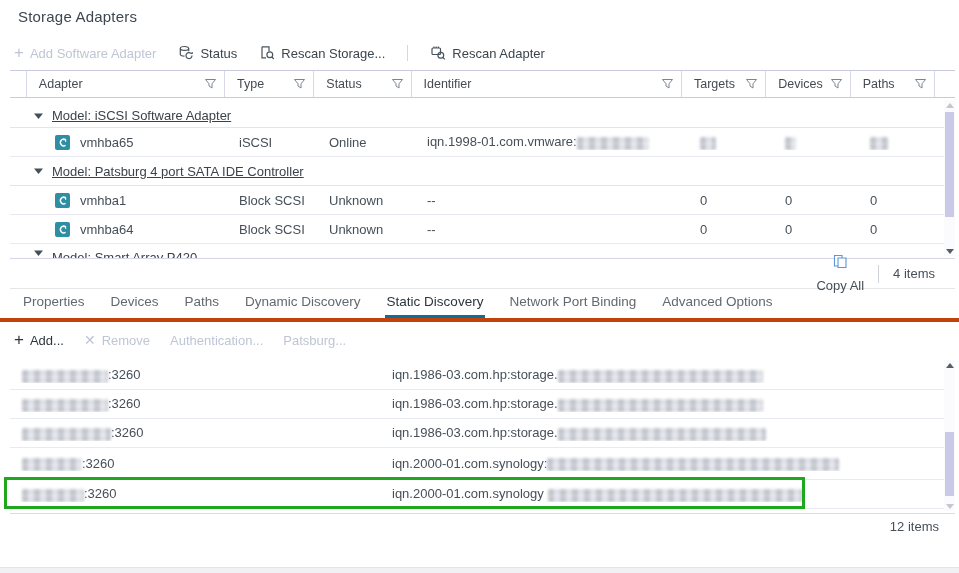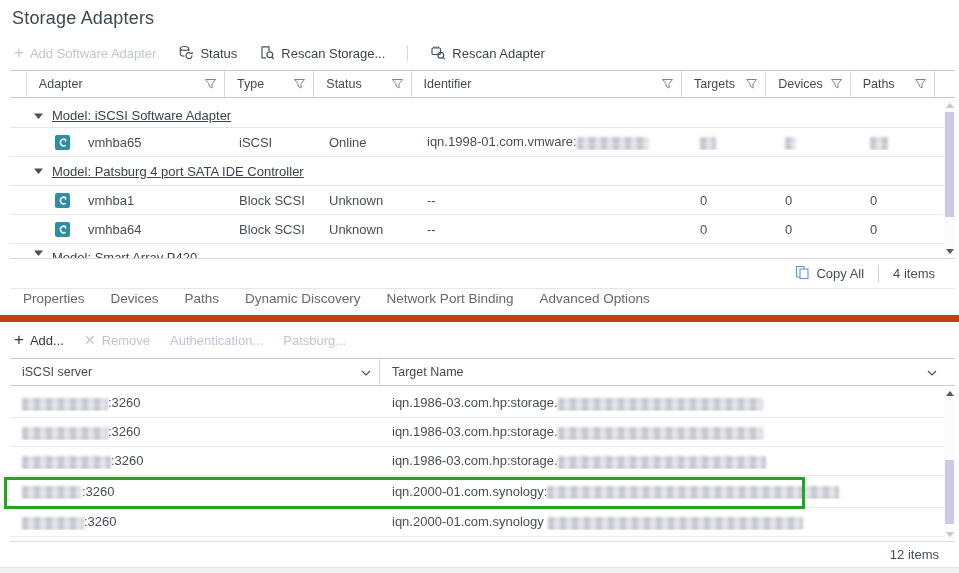--- a/index.html
+++ b/index.html
@@ -6,21 +6,21 @@
   html,body { background:#fff; }
   #app {
     position: relative;
     width: 959px; height: 573px;
     background: #fff;
     font-family: "Liberation Sans", "DejaVu Sans", sans-serif;
     color: #464f58; font-size: 13px;
     overflow: hidden;
   }
   
-  .page-title { margin: 8px 0 0 12px; height: 26px; font-size: 18px; font-weight: 400; color: #3d4752; letter-spacing: .2px; }
+  .page-title { margin: 8px 0 0 18px; height: 26px; font-size: 15px; font-weight: 400; color: #3d4752; letter-spacing: .2px; }
   .toolbar-top { margin: 6px 0 0 14px; height: 26px; display: flex; align-items: center; gap: 22px; }
   .tbtn { display: inline-flex; align-items: center; gap: 6px; color: #3c454d; font-size: 13px; cursor: pointer; background:none; border:none; font-family: inherit; }
   .tbtn.disabled { color: #bfc5d4; cursor: default; }
   .tbtn .plus { font-size: 17px; font-weight: 400; line-height: 14px; }
   .tb-divider { width: 1px; height: 16px; background: #d3d7de; }
   .icon-svg { display:block; }
   
   .grid { margin-left: 10px; width: 945px; }
   .g-head { display: flex; height: 28px; border-top: 1px solid #c9c9df; border-bottom: 1px solid #c9c9df; background: #fff; }
   .hcell { display: flex; align-items: center; justify-content: space-between; padding: 0 8px 0 12px; border-right: 1px solid #d8d8e8; font-size: 12.5px; font-weight: 400; color: #444b53; }
@@ -31,37 +31,37 @@
   .c-scroll { width: 12px; border-right: none !important; }
   .g1-body { position: relative; height: 160px; overflow: hidden; padding-top: 6px; }
   .group-row { display: flex; align-items: center; gap: 9px; padding-left: 24px; border-bottom: 1px solid #e4e4f0; }
   .group-row .caret { display:flex; }
   .gr-1 { height: 24px; }
   .gr-mid { height: 29px; }
   .gr-clipped { height: 28px; align-items: flex-start; padding-top: 6px; border-bottom: none; }
   .group-label { color: #3a434b; text-decoration: underline; }
   .data-row { display: flex; align-items: center; height: 29px; border-bottom: 1px solid #e9e9f4; }
   .dcell { padding-left: 12px; overflow: hidden; white-space: nowrap; }
-  .dcell.first { padding-left: 28px; display: flex; align-items: center; gap: 18px; }
+  .dcell.first { padding-left: 28px; display: flex; align-items: center; gap: 10px; }
   .adapter-ic { width: 15px; height: 15px; border-radius: 2px; background: #2e8ea3; display: flex; align-items: center; justify-content: center; flex: none; }
   
   .vscroll { position: absolute; right: 0; top: 2px; bottom: 2px; width: 11px; background: #fbfbfd; }
   .sb-arrow { position: absolute; left: 0; width: 11px; height: 10px; display:flex; align-items:center; justify-content:center; cursor: pointer; }
   .tri-up { width:0;height:0;border-left:4px solid transparent;border-right:4px solid transparent;border-bottom:5px solid #9aa0ab; }
   .tri-down { width:0;height:0;border-left:4px solid transparent;border-right:4px solid transparent;border-top:5px solid #555e66; }
   .tri-dim { border-bottom-color:#c3c7cf; }
   .tri-dim2 { border-top-color:#c3c7cf; }
   .sb-thumb { position: absolute; left: 1px; width: 9px; background: #cac9e8; cursor: pointer; }
   
   .g1-footer { margin-left: 10px; width: 945px; height: 31px; border-top: 1px solid #d6d6e8; border-bottom: 1px solid #e6e6e6; display: flex; align-items: center; justify-content: flex-end; gap: 14px; padding-right: 20px; }
-  .copy-all { display: inline-flex; align-items: center; gap: 6px; color: #454f58; cursor: pointer; background:none;border:none; font-family:inherit; font-size:13px; }
+  .copy-all { display: inline-flex; align-items: center; gap: 6px; color: #454f58; cursor: pointer; background:none;border:none; font-family:inherit; font-size:13px;flex-direction:column; }
   .foot-div { width: 1px; height: 18px; background: #cfd3da; }
   .items-count { color: #454f58; }
   
-  .tabs { height: 33px; display: flex; align-items: flex-end; padding-left: 10px; border-bottom: 7px solid #c2410c; }
+  .tabs { height: 33px; display: flex; align-items: flex-end; padding-left: 10px; border-bottom: 4px solid #c2410c; }
   .tab { margin: 0 11px; padding: 0 2px 9px; font-size: 13.5px; color: #62696f; cursor: pointer; white-space: nowrap; background:none;border:none; font-family:inherit; }
   .tab.active { color: #2c353c; font-weight: 500; padding-bottom: 6px; border-bottom: 3px solid #0f6e99; }
   
   .toolbar2 { height: 36px; display: flex; align-items: center; gap: 20px; padding-left: 14px; }
   .tbtn.dark { color: #2e363d; font-weight: 500; }
   .tbtn .x-ic { font-size: 14px; }
   
   .c2-server { width: 370px; } .c2-target { width: 575px; }
   .hcell .chev { margin-left: auto; }
   .g2-body { position: relative; height: 155px; overflow: hidden; padding-top: 3px; }
@@ -286,20 +286,21 @@
     </button>
     <span class="foot-div"></span>
     <span class="items-count">4 items</span>
   </div>
 
   <div class="tabs">
     <button class="tab">Properties</button>
     <button class="tab">Devices</button>
     <button class="tab">Paths</button>
     <button class="tab">Dynamic Discovery</button>
+    <button class="tab active">Static Discovery</button>
     <button class="tab">Network Port Binding</button>
     <button class="tab">Advanced Options</button>
   </div>
 
   <div class="toolbar2">
     <button class="tbtn dark">
       <span class="plus">+</span>
       <span>Add...</span>
     </button>
     <button class="tbtn disabled">
@@ -308,34 +309,20 @@
     </button>
     <button class="tbtn disabled">
       <span>Authentication...</span>
     </button>
     <button class="tbtn disabled">
       <span>Patsburg...</span>
     </button>
   </div>
 
   <div class="grid">
-    <div class="g-head">
-      <div class="hcell c2-server">
-        <span>iSCSI server</span>
-        <span class="chev"><svg width="10" height="6" viewBox="0 0 10 6" fill="none" stroke="#4a545e" stroke-width="1.2">
-              <path d="M1,1 L5,5 L9,1"></path>
-            </svg></span>
-      </div>
-      <div class="hcell c2-target" style="padding-right:18px">
-        <span>Target Name</span>
-        <span class="chev"><svg width="10" height="6" viewBox="0 0 10 6" fill="none" stroke="#4a545e" stroke-width="1.2">
-              <path d="M1,1 L5,5 L9,1"></path>
-            </svg></span>
-      </div>
-    </div>
 
     <div class="g2-body">
       <div class="d2-row">
         <div class="dcell c2-server"><span class="rdx" style="width:86px"></span><span>:3260</span></div>
         <div class="dcell c2-target"><span>iqn.1986-03.com.hp:storage.</span><span class="rdx" style="width:205px"></span></div>
       </div>
       <div class="d2-row">
         <div class="dcell c2-server"><span class="rdx" style="width:86px"></span><span>:3260</span></div>
         <div class="dcell c2-target"><span>iqn.1986-03.com.hp:storage.</span><span class="rdx" style="width:205px"></span></div>
       </div>

